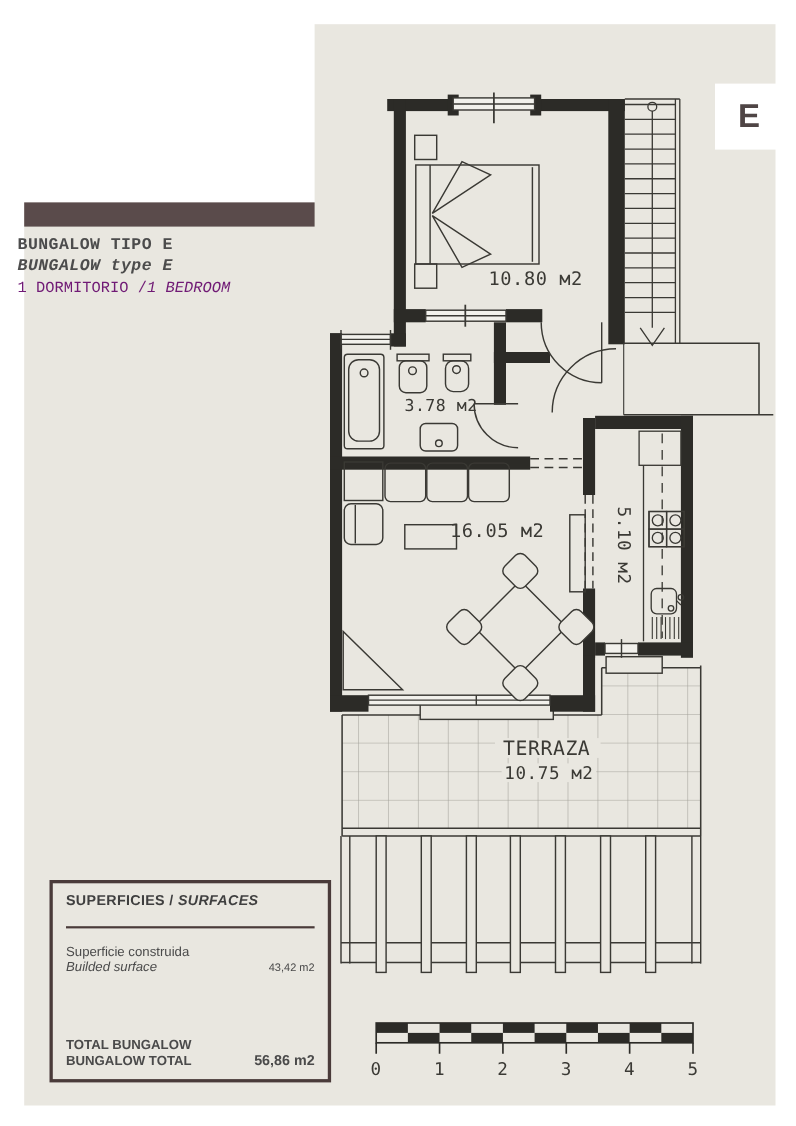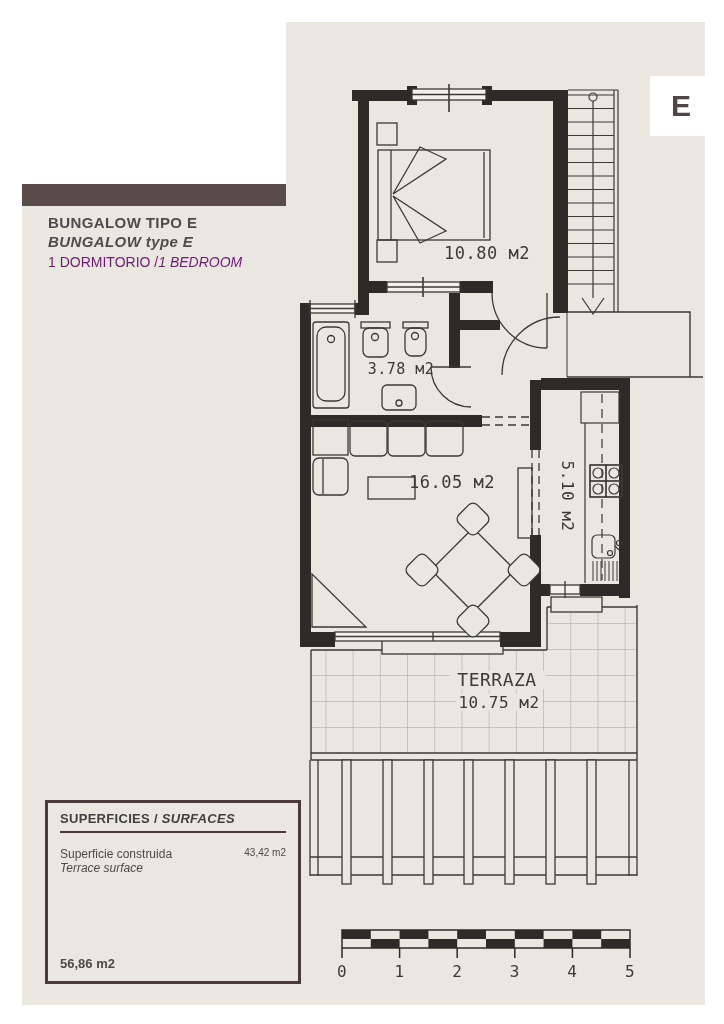--- a/index.html
+++ b/index.html
@@ -1,37 +1,37 @@
 <!DOCTYPE html>
 <html><head>
 <meta charset="utf-8">
 <style>
   html,body{margin:0;padding:0;background:#ffffff;}
   .page{position:relative;width:724px;height:1024px;background:#ffffff;overflow:hidden;
         font-family:"Liberation Sans",sans-serif;}
   .panel{position:absolute;left:22px;top:22px;width:683px;height:983px;background:#e9e7e0;}
   .cutout{position:absolute;left:0;top:0;width:286px;height:184px;background:#ffffff;}
   .titlebar{position:absolute;left:22px;top:184px;width:264px;height:22px;background:#5a4b4b;}
-  .tblock{position:absolute;left:48px;top:213px;color:#4c4c4c;line-height:19px;}
+  .tblock{position:absolute;left:16px;top:213px;color:#4c4c4c;line-height:19px;font-family:Liberation Mono, monospace;}
   .t1{font-weight:bold;font-size:15px;letter-spacing:.4px;}
   .t2{font-weight:bold;font-style:italic;font-size:15px;letter-spacing:.4px;}
   .t3{font-size:14px;margin-top:2px;color:#701a75;}
   .t3 .it{font-style:italic;}
   .badge{position:absolute;left:650px;top:76px;width:62px;height:60px;background:#ffffff;
          display:flex;align-items:center;justify-content:center;}
   .badge span{font-size:30px;font-weight:bold;color:#4f4545;}
   svg{position:absolute;left:0;top:0;}
   .plan-label{font-family:"DejaVu Sans Mono",monospace;fill:#3b3a35;letter-spacing:.5px;}
   
   .stable{position:absolute;left:45px;top:800px;width:226px;height:160px;border:3px solid #4a3b3a;
           color:#4a4a4a;display:flex;flex-direction:column;padding:8px 12px 10px 12px;}
   .sthead{font-size:13px;font-weight:bold;letter-spacing:.3px;color:#3f3f3f;
-          border-bottom:2px solid #4a3b3a;padding-bottom:5px;}
+          border-bottom:2px solid #4a3b3a;padding-bottom:16px;}
   .sthead .it{font-style:italic;}
-  .strow{display:flex;justify-content:space-between;align-items:flex-start;margin-top:14px;font-size:12px;}
+  .strow{display:flex;justify-content:space-between;align-items:flex-end;margin-top:14px;font-size:12px;}
   .strow .lbl div:last-child{font-style:italic;}
   .strow .val{font-size:10px;white-space:nowrap;}
   .sttotal{display:flex;justify-content:space-between;align-items:flex-end;margin-top:auto;
            font-size:12px;font-weight:bold;}
   .sttotal .val{font-size:13px;}
 </style>
 </head>
 <body>
 
 <div class="page">
@@ -326,21 +326,25 @@
         <text class="plan-label" x="630" y="977" font-size="16" text-anchor="middle">5</text>
       </g>
     </g>
   </svg>
 
   <div class="stable">
     <div class="sthead"><span>SUPERFICIES / </span><span class="it">SURFACES</span></div>
     <div class="strow">
       <div class="lbl">
         <div>Superficie construida</div>
-        <div>Terrace surface</div>
+        <div>Builded surface</div>
       </div>
       <div class="val">43,42 m2</div>
     </div>
     <div class="sttotal">
+      <div class="lbl">
+        <div>TOTAL BUNGALOW</div>
+        <div>BUNGALOW TOTAL</div>
+      </div>
       <div class="val">56,86 m2</div>
     </div>
   </div>
 </div>
 
 </body></html>

